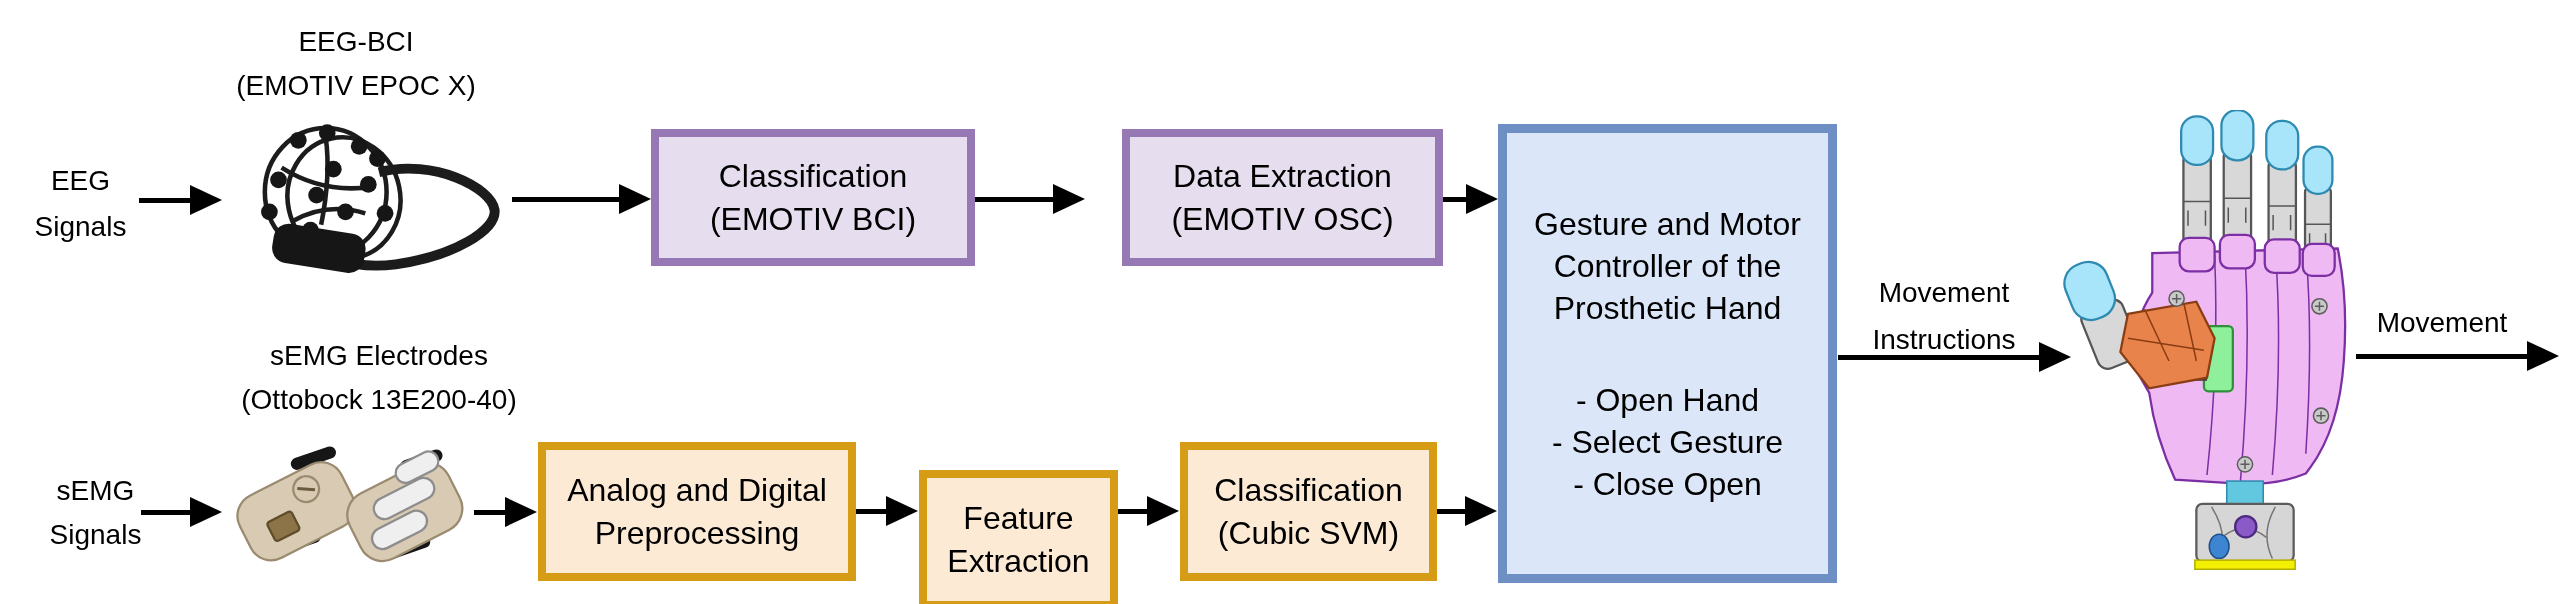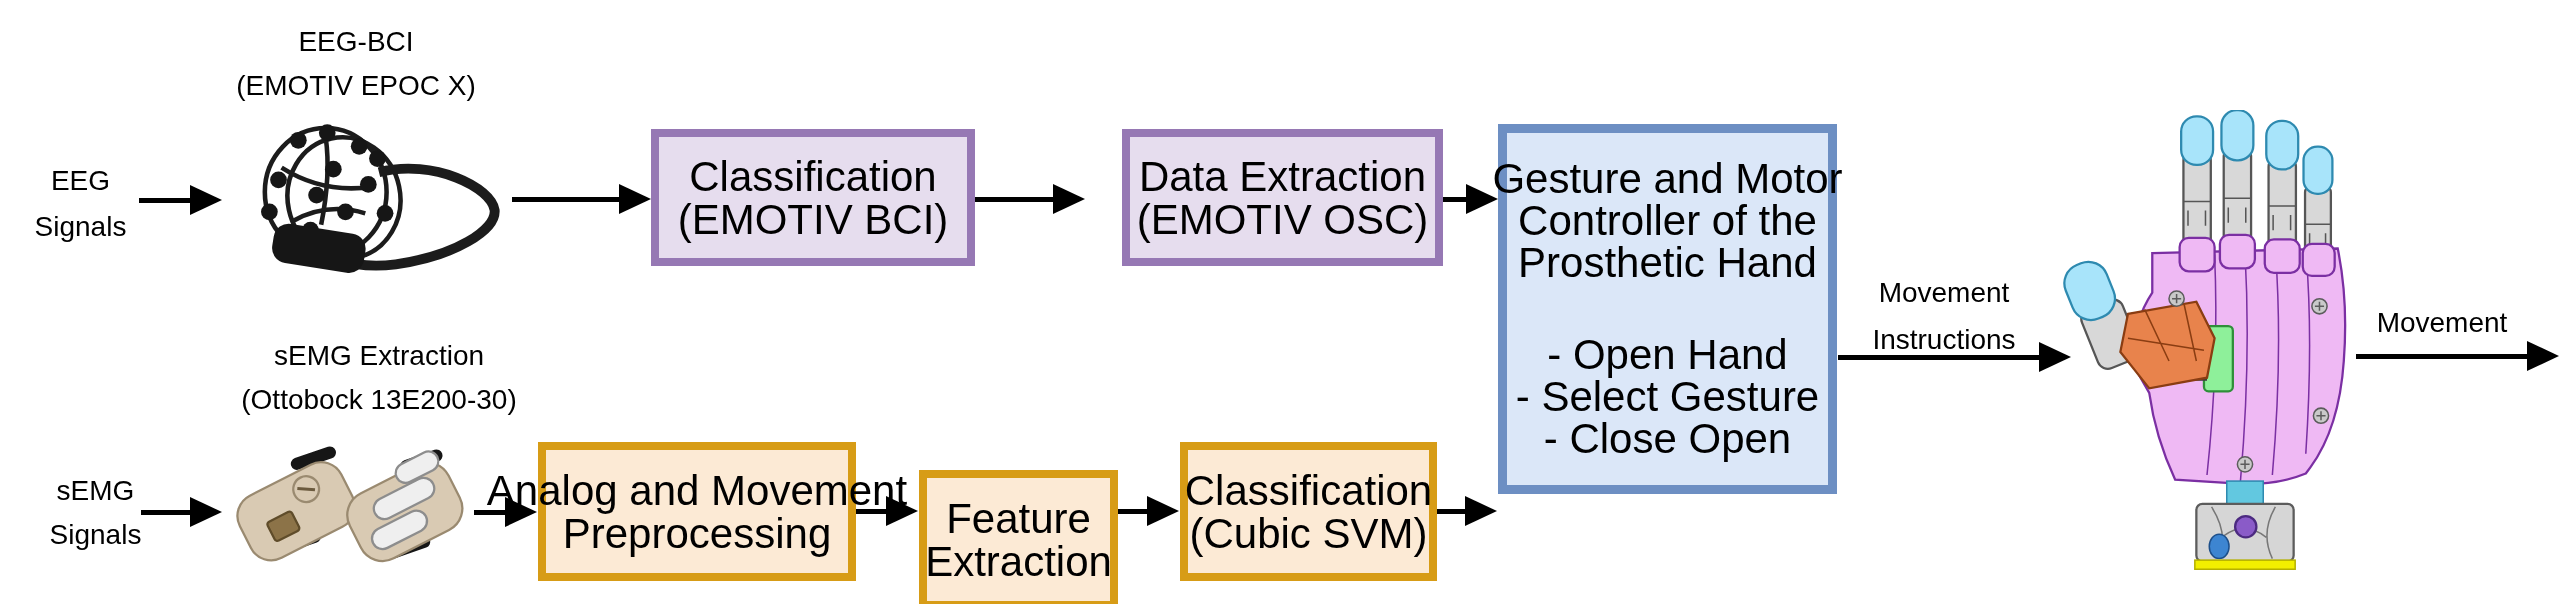--- a/index.html
+++ b/index.html
@@ -12,21 +12,21 @@
   .canvas{
     position:relative; width:2576px; height:604px; overflow:hidden;
     background:var(--bg); color:var(--text);
     font-family:"Liberation Sans", sans-serif;
   }
   .lbl{position:absolute; text-align:center; font-size:28px; line-height:44px; white-space:nowrap;}
   .lbl span{display:block;}
   .box{
     position:absolute; box-sizing:border-box;
     display:flex; flex-direction:column; justify-content:center; align-items:center;
-    text-align:center; font-size:42px; line-height:43px; white-space:nowrap;
+    text-align:center; font-size:32px; line-height:43px; white-space:nowrap;
   }
   .box span{display:block;}
   .box.purple{background:var(--purple-fill); border:8.4px solid var(--purple-border);}
   .box.orange{background:var(--orange-fill); border:8.4px solid var(--orange-border);}
   .box.blue{background:var(--blue-fill); border:9px solid var(--blue-border); line-height:42px;}
   .box.blue .gap{height:50px;}
   .arrow{position:absolute; height:4.6px; background:var(--arrow);}
   .arrow .head{
     position:absolute; right:-30px; top:50%; transform:translateY(-50%);
     width:0; height:0;
@@ -43,22 +43,22 @@
   <div class="lbl" style="left:181px; top:20px; width:350px;">
     <span>EEG-BCI</span>
     <span>(EMOTIV EPOC X)</span>
   </div>
   <div class="lbl" style="left:0px; top:152px; width:161px; line-height:46px;margin-top:6px;">
     <span>EEG</span>
     <span>Signals</span>
   </div>
 
   <div class="lbl" style="left:204px; top:334px; width:350px;">
-    <span>sEMG Extraction</span>
-    <span>(Ottobock 13E200-30)</span>
+    <span>sEMG Electrodes</span>
+    <span>(Ottobock 13E200-40)</span>
   </div>
   <div class="lbl" style="left:15px; top:469px; width:161px;">
     <span>sEMG</span>
     <span>Signals</span>
   </div>
 
   <svg style="left:251px; top:122px;" width="259" height="156" viewBox="0 0 340 205">
     <g fill="none" stroke="#1c1c1c" stroke-width="6">
       <ellipse cx="98" cy="92" rx="80" ry="84"></ellipse>
       <ellipse cx="122" cy="100" rx="74" ry="80" transform="rotate(-12 122 100)"></ellipse>
@@ -139,33 +139,33 @@
   <div class="box purple" style="left:651px; top:129px; width:324px; height:137px;">
     <span>Classification</span>
     <span>(EMOTIV BCI)</span>
   </div>
   <div class="box purple" style="left:1086px; top:129px; width:321px; height:137px;margin-left:36px;">
     <span>Data Extraction</span>
     <span>(EMOTIV OSC)</span>
   </div>
 
   <div class="box orange" style="left:538px; top:442px; width:318px; height:139px;">
-    <span>Analog and Movement</span>
+    <span>Analog and Digital</span>
     <span>Preprocessing</span>
   </div>
   <div class="box orange" style="left:919px; top:442px; width:199px; height:139px;margin-top:28px;">
     <span>Feature</span>
     <span>Extraction</span>
   </div>
   <div class="box orange" style="left:1180px; top:442px; width:257px; height:139px;">
     <span>Classification</span>
     <span>(Cubic SVM)</span>
   </div>
 
-  <div class="box blue" style="left:1498px; top:124px; width:339px; height:370px;">
+  <div class="box blue" style="left:1498px; top:124px; width:339px; height:459px;">
     <span>Gesture and Motor</span>
     <span>Controller of the</span>
     <span>Prosthetic Hand</span>
     <span class="gap"></span>
     <span>- Open Hand</span>
     <span>- Select Gesture</span>
     <span>- Close Open</span>
   </div>
 
   <div class="lbl" style="left:1830px; top:269px; width:228px; line-height:47px;">

